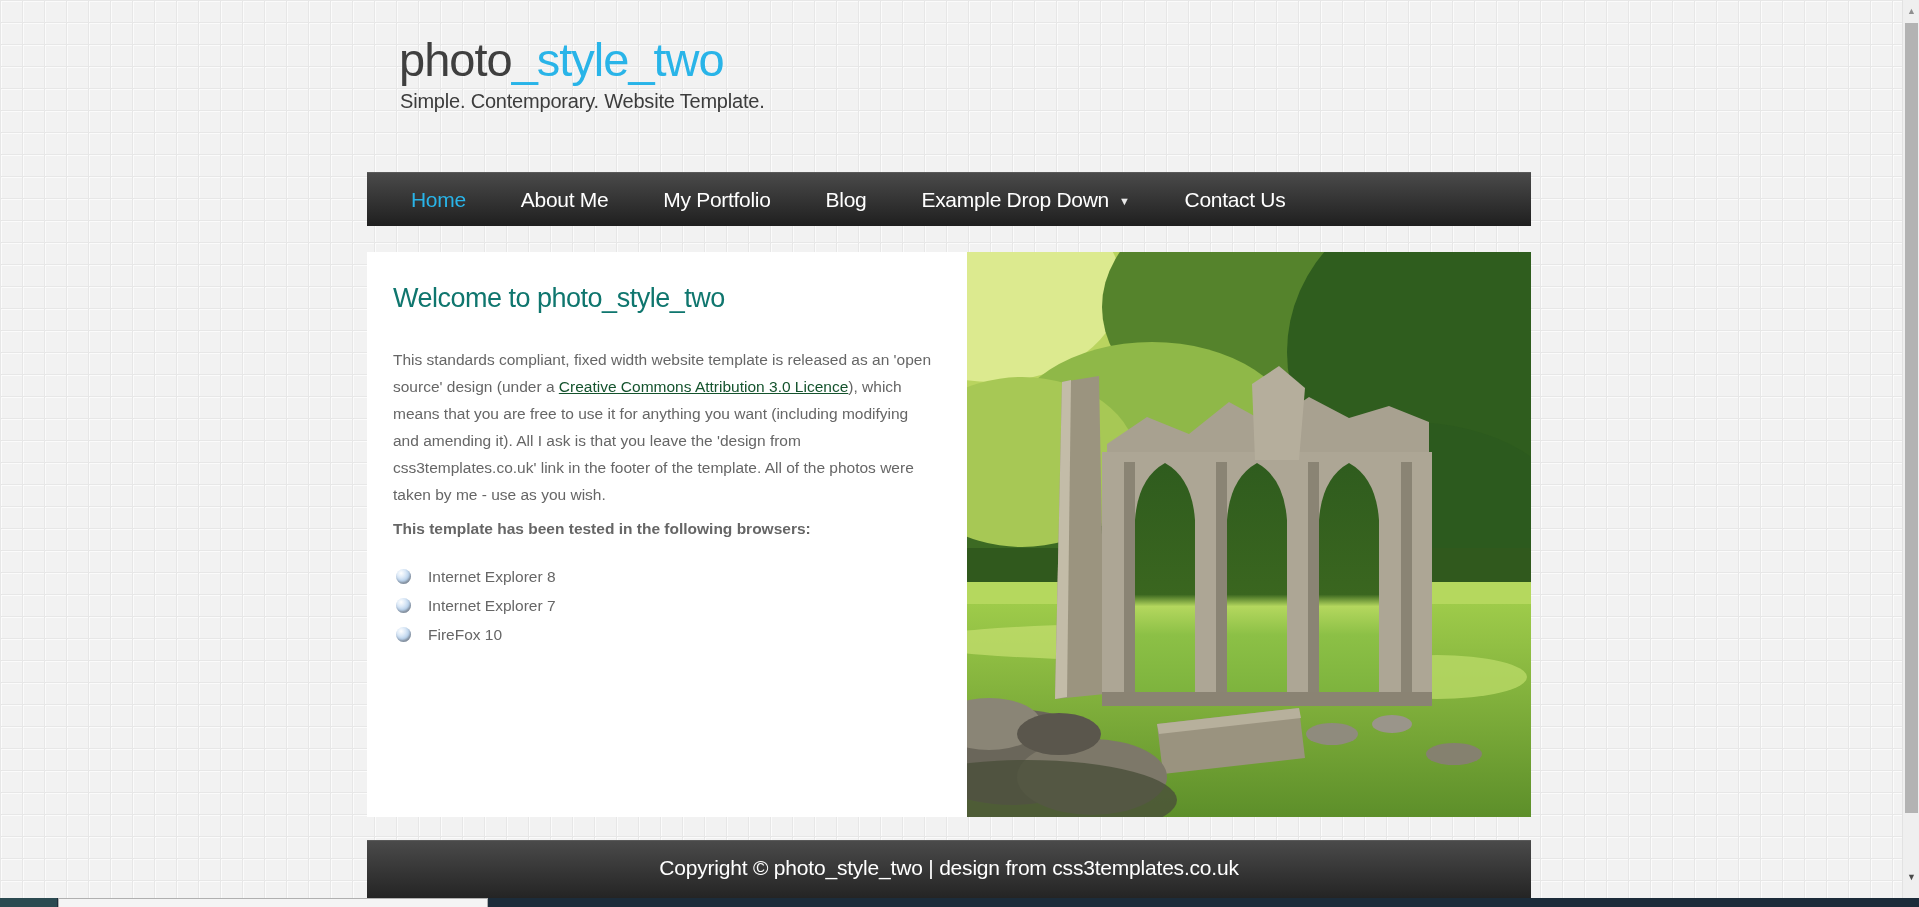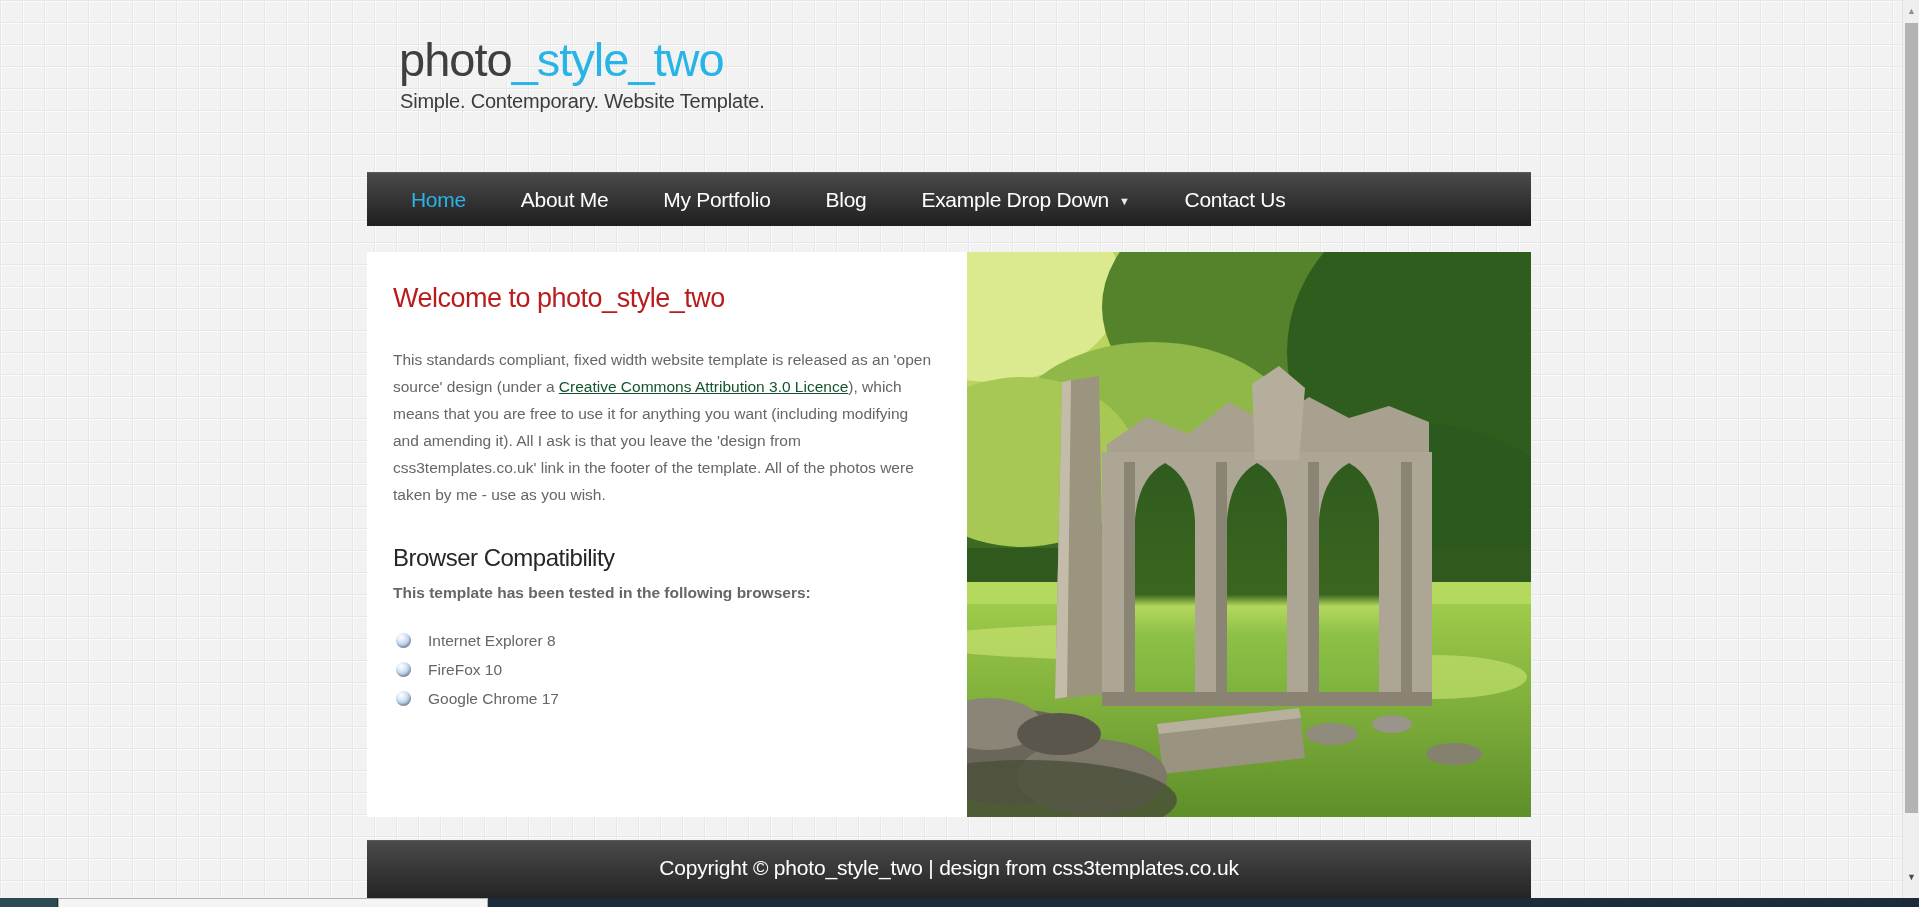--- a/index.html
+++ b/index.html
@@ -43,21 +43,21 @@
   .nav a.active { color: #29b4e8; }
   .caret { font-size: 11px; margin-left: 10px; color: #e8e8e8; line-height: 1; padding-top: 3px; }
 
   
   .content {
     top: 252px; height: 565px; background: #ffffff;
   }
   .text-col { position: absolute; left: 26px; top: 0; width: 545px; color: #666; }
   h2.welcome {
     margin-top: 31px; font-size: 27px; font-weight: normal;
-    color: #b91c1c; letter-spacing: -0.5px;
+    color: #0f766e; letter-spacing: -0.5px;
   }
   p.intro {
     margin-top: 32px; font-size: 15.5px; line-height: 27px; color: #666;
   }
   p.intro a { color: #14532d; text-decoration: underline; cursor: pointer; }
   h3.browser {
     margin-top: 36px; font-size: 24px; font-weight: normal;
     color: #262626; letter-spacing: -0.5px;
   }
   p.tested { margin-top: 12px; font-size: 15.5px; color: #666; font-weight: bold; }
@@ -132,34 +132,33 @@
     <li>
         <a>Contact Us</a>
       </li>
   </ul>
 </div>
 
 <div class="content">
   <div class="text-col">
     <h2 class="welcome">Welcome to photo_style_two</h2>
     <p class="intro"><span>This standards compliant, fixed width website template is released as an 'open source' design (under a </span><a>Creative Commons Attribution 3.0 Licence</a><span>), which means that you are free to use it for anything you want (including modifying and amending it). All I ask is that you leave the 'design from css3templates.co.uk' link in the footer of the template. All of the photos were taken by me - use as you wish.</span></p>
-    <h3 class="browser">Browser Compatibility</h3>
     <p class="tested">This template has been tested in the following browsers:</p>
     <ul class="browser-list">
       <li>
           <span class="orb"></span>
           <span>Internet Explorer 8</span>
         </li>
       <li>
           <span class="orb"></span>
-          <span>FireFox 10</span>
+          <span>Internet Explorer 7</span>
         </li>
       <li>
           <span class="orb"></span>
-          <span>Google Chrome 17</span>
+          <span>FireFox 10</span>
         </li>
     </ul>
   </div>
 
   <div class="photo">
     <svg viewBox="0 0 564 565" preserveAspectRatio="none" aria-hidden="true">
       <defs>
         <linearGradient id="grassG" x1="0" y1="0" x2="0" y2="1">
           <stop offset="0" stop-color="#9ecb4a"></stop>
             <stop offset="1" stop-color="#5d8f2a"></stop>

